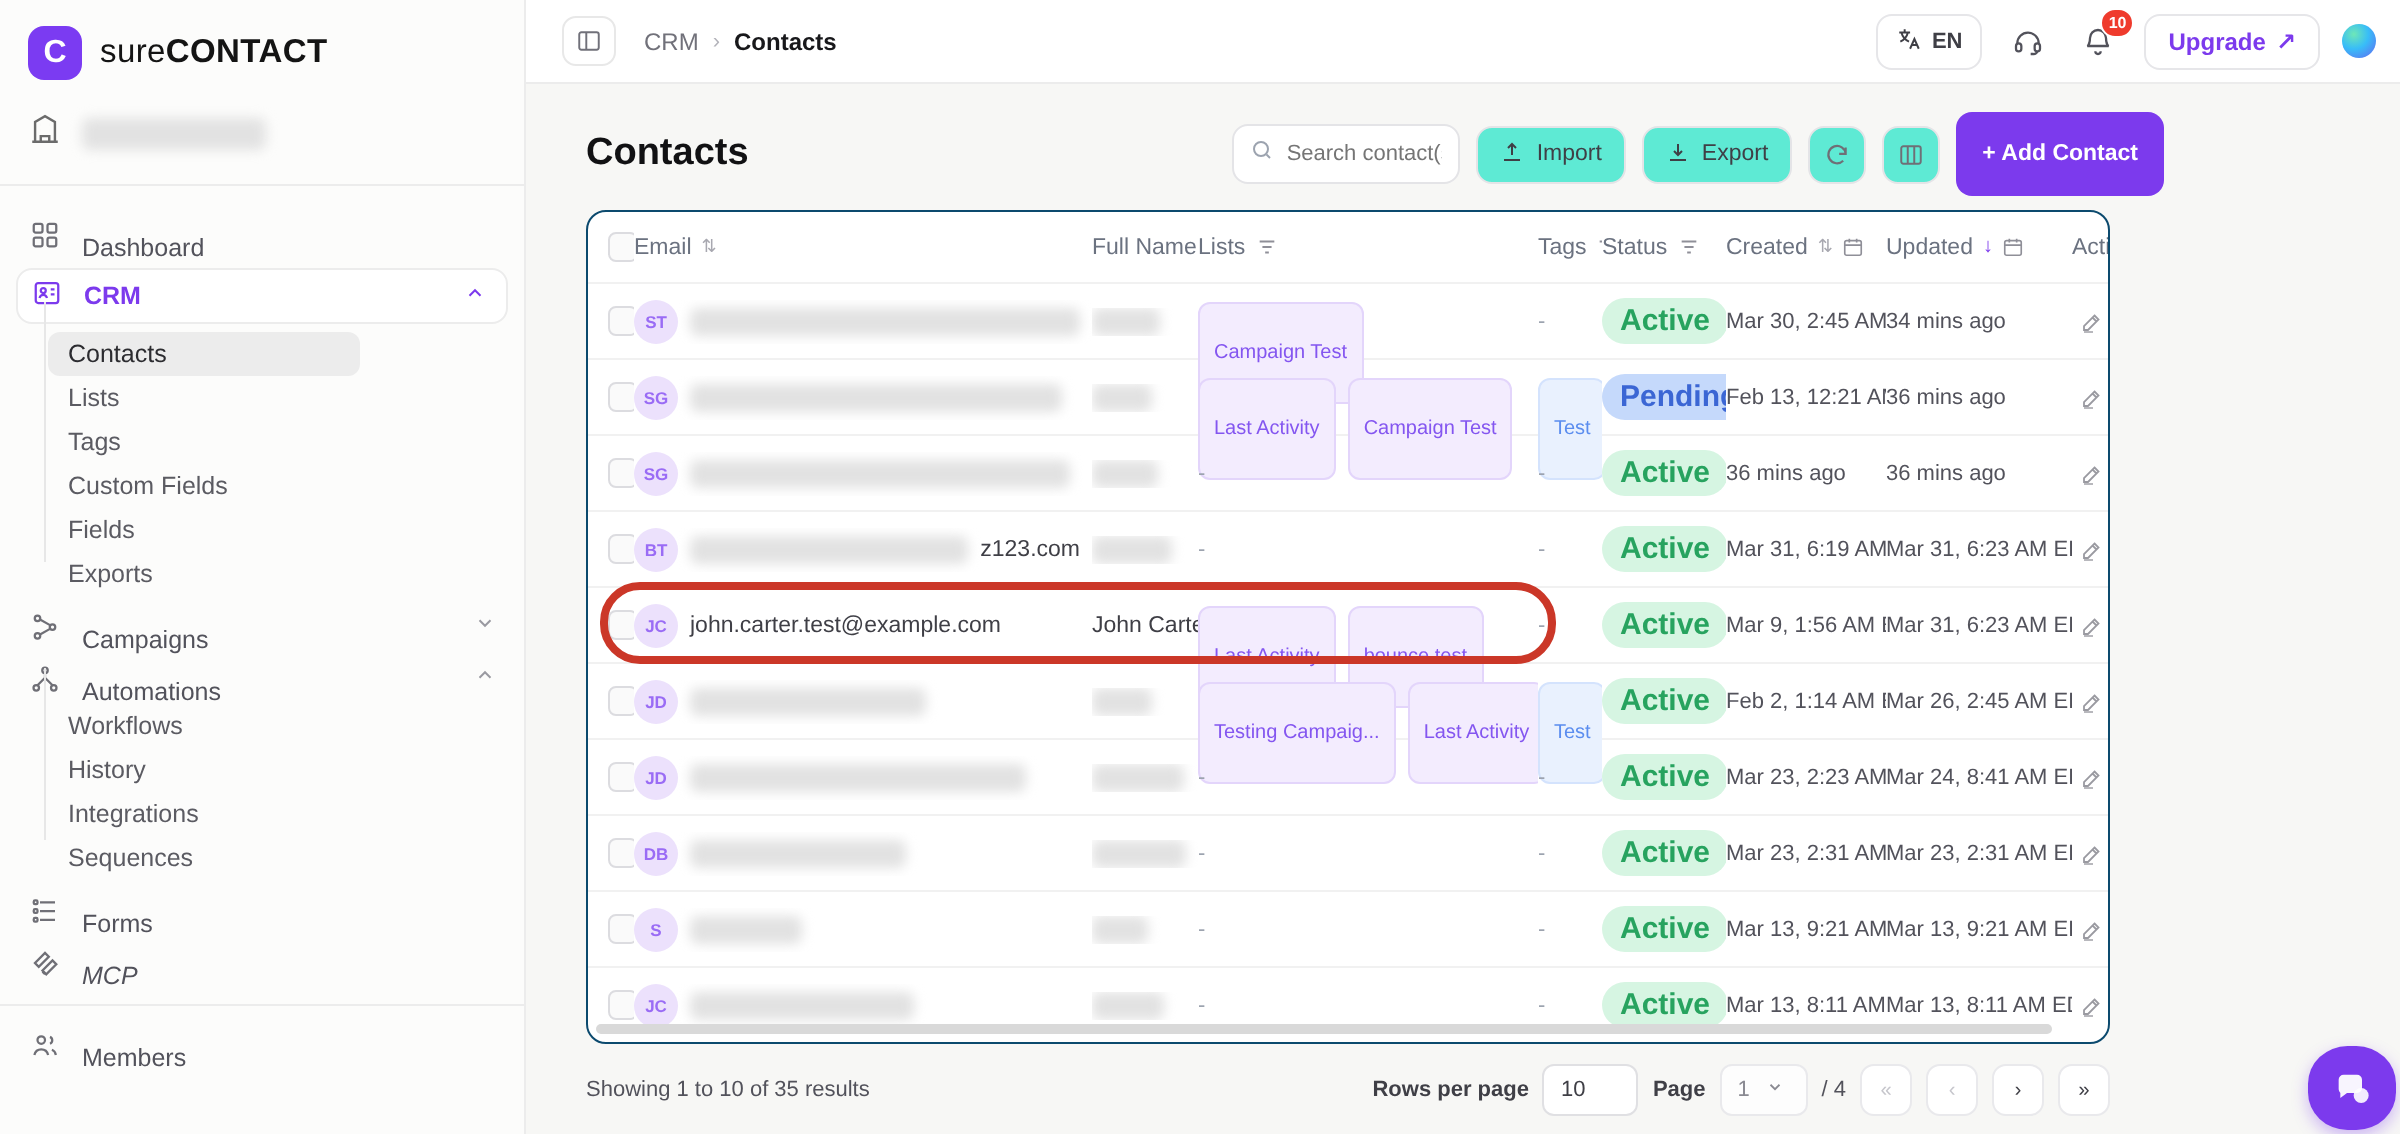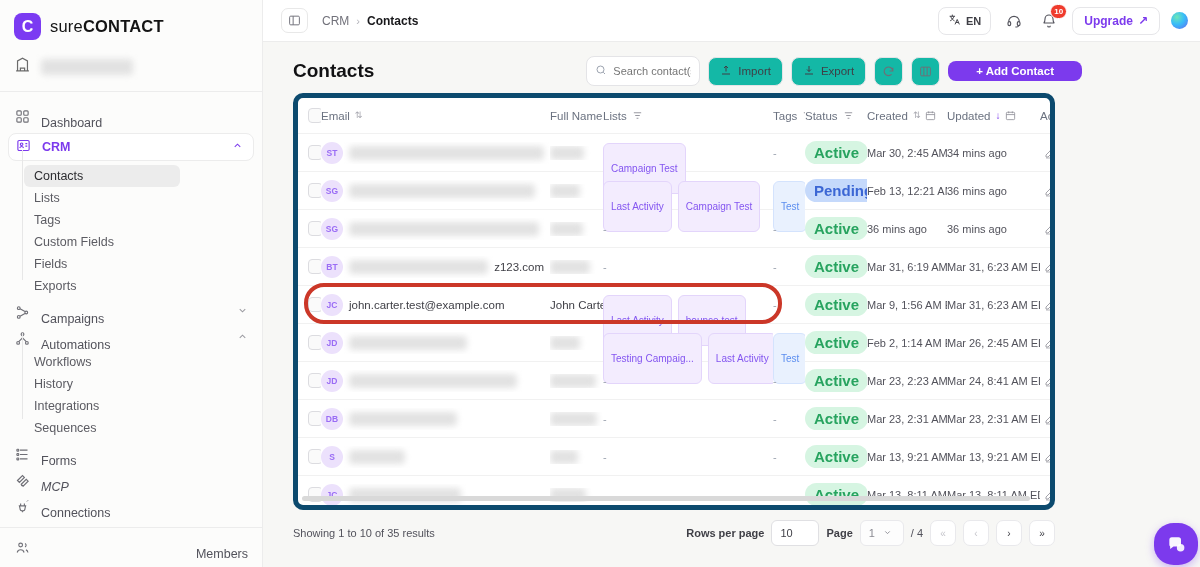--- a/index.html
+++ b/index.html
@@ -21,21 +21,21 @@
   .nav-item { display:flex; align-items:center; gap:11px; height:25px; padding:0 14px; font-size:12.5px; color:#52525b; cursor:pointer; }
   .nav-item .nicon { width:16px; height:16px; flex:0 0 16px; display:flex; align-items:center; justify-content:center; color:#6f6f76; }
   .nav-item .nlabel { flex:1;margin-top:13px; }
   .nav-item .chev { color:#9a9aa1; }
   .crm-card { margin:4px 8px; height:28px; background:#fff; border:1px solid #ececec; border-radius:8px; display:flex; align-items:center; gap:11px; padding:0 10px 0 7px; font-size:12.5px; color:#7c3aed; font-weight:700; cursor:pointer; }
   .crm-card .nicon { color:#7c3aed; }
   .crm-card .chev { margin-left:auto; color:#7c3aed; }
   .sub-item { display:flex; align-items:center; height:22px; margin:0 0 0 24px; padding:0 10px; font-size:12.5px; color:#5b5b62; border-radius:6px; width:156px; cursor:pointer; }
   .sub-item.active { background:#ececec; color:#2c2c30; }
   .guide { position:absolute; left:22px; width:1px; background:#e7e7e7; }
-  .members-row { margin-top:6px;text-align:right; }
+  .members-row { margin-top:6px; }
 
   
   .topbar { position:absolute; left:263px; top:0; width:937px; height:42px; background:#fff; border-bottom:1px solid #ececec; display:flex; align-items:center; padding:0 12px 0 18px; z-index:4; }
   .collapse-btn { width:27px; height:25px; border:1px solid #e8e8e8; border-radius:7px; display:flex; align-items:center; justify-content:center; color:#71717a; cursor:pointer; background:#fff; }
   .crumbs { display:flex; align-items:center; gap:7px; margin-left:14px; font-size:12px; }
   .crumb-sec { color:#71717a; }
   .crumb-sep { color:#b3b3ba; font-size:11px; }
   .crumb-page { color:#18181b; font-weight:700; }
   .top-right { margin-left:auto; display:flex; align-items:center; gap:11px; }
   .lang-btn { display:flex; align-items:center; gap:5px; height:28px; border:1px solid #e6e6e9; border-radius:8px; padding:0 9px; background:#fff; font-size:11px; font-weight:700; color:#3f3f46; cursor:pointer; }
@@ -44,26 +44,26 @@
   .upgrade-btn { display:flex; align-items:center; gap:5px; height:28px; border:1px solid #e6e6e9; border-radius:8px; padding:0 11px; background:#fff; font-size:12px; font-weight:700; color:#7c3aed; cursor:pointer; }
   .user-avatar { width:17px; height:17px; border-radius:50%; background:radial-gradient(circle at 35% 30%, #6ee7b7 0%, #38bdf8 45%, #6366f1 100%); cursor:pointer; }
 
   
   .main { position:absolute; left:263px; top:42px; width:937px; height:525px; padding:14px 0 0 30px; }
   .title-row { width:789px; display:flex; align-items:center; }
   .page-title { font-size:19px; font-weight:800; color:#111113; }
   .toolbar { margin-left:auto; display:flex; align-items:center; gap:8px; }
   .search-box { display:flex; align-items:center; gap:6px; width:114px; height:30px; border:1px solid #e4e4e7; border-radius:8px; background:#fff; padding:0 8px; color:#9ca3af; }
   .search-box input { border:0; outline:0; width:100%; font-size:11px; color:#3f3f46; background:transparent; font-family:inherit; }
-  .tool-btn { display:flex; align-items:center; gap:6px; height:29px; border:1px solid #e4e4e7; border-radius:8px; background:#14b8a6; padding:0 11px; font-size:11.5px; color:#3f3f46; cursor:pointer; }
+  .tool-btn { display:flex; align-items:center; gap:6px; height:29px; border:1px solid #e4e4e7; border-radius:8px; background:#5eead4; padding:0 11px; font-size:11.5px; color:#3f3f46; cursor:pointer; }
   .sq-btn { width:29px; justify-content:center; padding:0; color:#6f6f76; }
-  .add-btn { height:20px; border:0; border-radius:8px; background:#7c3aed; color:#fff; font-size:11.5px; font-weight:700; padding:0 28px; cursor:pointer; display:flex; align-items:center; }
+  .add-btn { height:42px; border:0; border-radius:8px; background:#7c3aed; color:#fff; font-size:11.5px; font-weight:700; padding:0 13px; cursor:pointer; display:flex; align-items:center; }
 
   
-  .card { position:relative; margin-top:7px; width:762px; height:417px; background:#fff; border:5px solid #0c4a6e; border-radius:10px; overflow:hidden; }
+  .card { position:relative; margin-top:7px; width:762px; height:417px; background:#fff; border:1px solid #0c4a6e; border-radius:10px; overflow:hidden; }
   .trow { display:grid; grid-template-columns:23px 229px 53px 170px 32px 62px 80px 93px 55px; align-items:center; height:38px; border-top:1px solid #f1f1f1; }
   .thead { height:35px; border-top:0; }
   .cell { display:flex; align-items:center; gap:6px; padding:0 6px 0 0; overflow:hidden; white-space:nowrap; }
   .hcell { font-size:11.5px; color:#6b7280; gap:5px; cursor:pointer; }
   .hicon { color:#a8a8b0; font-size:9px; line-height:1; }
   .hicon.sort-active { color:#7c3aed; font-size:10px; }
   .cal-icon, .filt-icon { color:#8f8f98; display:flex; }
   .cbox { width:15px; height:15px; border:1.5px solid #dcdce0; border-radius:4px; background:#fafafa; margin-left:10px; cursor:pointer; flex:0 0 15px; }
   .avatar { width:22px; height:22px; border-radius:50%; background:#ece1fc; color:#9a6cf5; font-size:8.5px; font-weight:700; display:flex; align-items:center; justify-content:center; flex:0 0 22px; }
   .etext { font-size:11.5px; color:#3f3f46; }
@@ -192,29 +192,20 @@
       <span class="nlabel">Forms</span>
     </div>
     <div class="nav-item" style="height:26px;font-style:italic;">
       <span class="nicon">
           <svg width="15" height="15" viewBox="0 0 24 24" fill="none" stroke="currentColor" stroke-width="1.9">
             <path d="M4 12l8-8 3 3-8 8zM10 18l8-8 3 3-8 8z"></path>
             <path d="M12 21l-2-2"></path>
           </svg>
         </span>
       <span class="nlabel">MCP</span>
-    </div>
-    <div class="nav-item" style="height:26px;">
-      <span class="nicon">
-          <svg width="15" height="15" viewBox="0 0 24 24" fill="none" stroke="currentColor" stroke-width="1.8">
-            <path d="M9 7v4M15 7v4M7 11h10l-1 4a4 4 0 01-8 0zM12 19v2"></path>
-            <path d="M19 4l2-2" stroke-width="1.4"></path>
-          </svg>
-        </span>
-      <span class="nlabel">Connections</span>
     </div>
 
     <div class="side-divider" style="margin:8px 0 4px 0;"></div>
 
     <div class="nav-item members-row" style="height:26px;">
       <span class="nicon">
           <svg width="15" height="15" viewBox="0 0 24 24" fill="none" stroke="currentColor" stroke-width="1.8">
             <circle cx="9" cy="8" r="3"></circle>
             <path d="M3.5 20c.7-3 3-4.5 5.5-4.5s4.8 1.5 5.5 4.5"></path>
             <path d="M16 5.5a3 3 0 010 5.5M17.5 15.8c1.7.6 2.8 1.9 3.2 4.2"></path>

